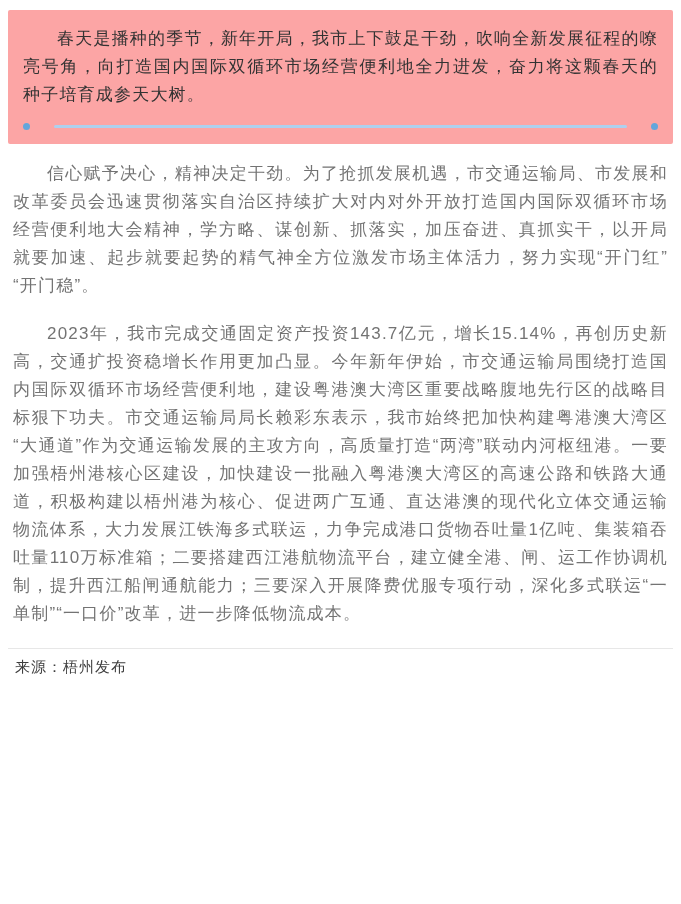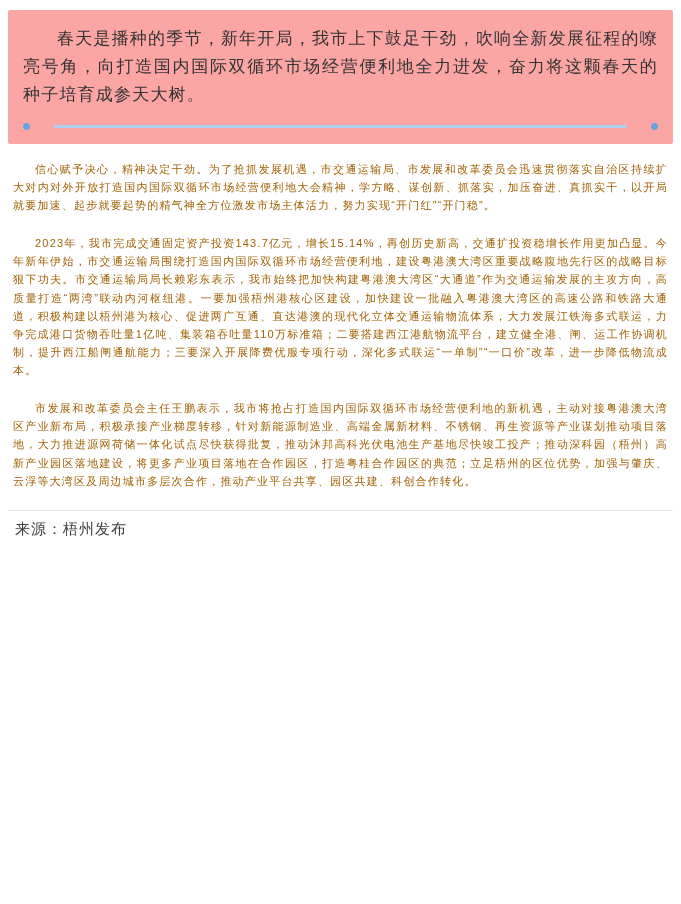--- a/index.html
+++ b/index.html
@@ -59,24 +59,24 @@
     background: #aed0ee;
     margin: 0 24px;
   }
 
   
   .body-text {
     padding: 0 5px;
   }
   .para {
     margin: 3px 0 20px 0;
-    font-size: 11px;
+    font-size: 17px;
     line-height: 1.65;
     letter-spacing: 1.2px;
-    color: #a16207;
+    color: #737373;
     text-indent: 2em;
     text-align: justify;
   }
   .para:first-child {
     margin-top: 16px;
   }
 
   
   .source-divider {
     border: none;
@@ -102,20 +102,19 @@
     <div class="intro-divider">
       <span class="dot"></span>
       <span class="rule"></span>
       <span class="dot"></span>
     </div>
   </section>
 
   <div class="body-text">
     <p class="para">信心赋予决心，精神决定干劲。为了抢抓发展机遇，市交通运输局、市发展和改革委员会迅速贯彻落实自治区持续扩大对内对外开放打造国内国际双循环市场经营便利地大会精神，学方略、谋创新、抓落实，加压奋进、真抓实干，以开局就要加速、起步就要起势的精气神全方位激发市场主体活力，努力实现“开门红”“开门稳”。</p>
     <p class="para">2023年，我市完成交通固定资产投资143.7亿元，增长15.14%，再创历史新高，交通扩投资稳增长作用更加凸显。今年新年伊始，市交通运输局围绕打造国内国际双循环市场经营便利地，建设粤港澳大湾区重要战略腹地先行区的战略目标狠下功夫。市交通运输局局长赖彩东表示，我市始终把加快构建粤港澳大湾区“大通道”作为交通运输发展的主攻方向，高质量打造“两湾”联动内河枢纽港。一要加强梧州港核心区建设，加快建设一批融入粤港澳大湾区的高速公路和铁路大通道，积极构建以梧州港为核心、促进两广互通、直达港澳的现代化立体交通运输物流体系，大力发展江铁海多式联运，力争完成港口货物吞吐量1亿吨、集装箱吞吐量110万标准箱；二要搭建西江港航物流平台，建立健全港、闸、运工作协调机制，提升西江船闸通航能力；三要深入开展降费优服专项行动，深化多式联运“一单制”“一口价”改革，进一步降低物流成本。</p>
-    <p class="para">市发展和改革委员会主任王鹏表示，我市将抢占打造国内国际双循环市场经营便利地的新机遇，主动对接粤港澳大湾区产业新布局，积极承接产业梯度转移，针对新能源制造业、高端金属新材料、不锈钢、再生资源等产业谋划推动项目落地，大力推进源网荷储一体化试点尽快获得批复，推动沐邦高科光伏电池生产基地尽快竣工投产；推动深科园（梧州）高新产业园区落地建设，将更多产业项目落地在合作园区，打造粤桂合作园区的典范；立足梧州的区位优势，加强与肇庆、云浮等大湾区及周边城市多层次合作，推动产业平台共享、园区共建、科创合作转化。</p>
   </div>
 
   <hr class="source-divider">
 
   <p class="source-line">来源：梧州发布</p>
 
 </div>
 
 </body></html>

